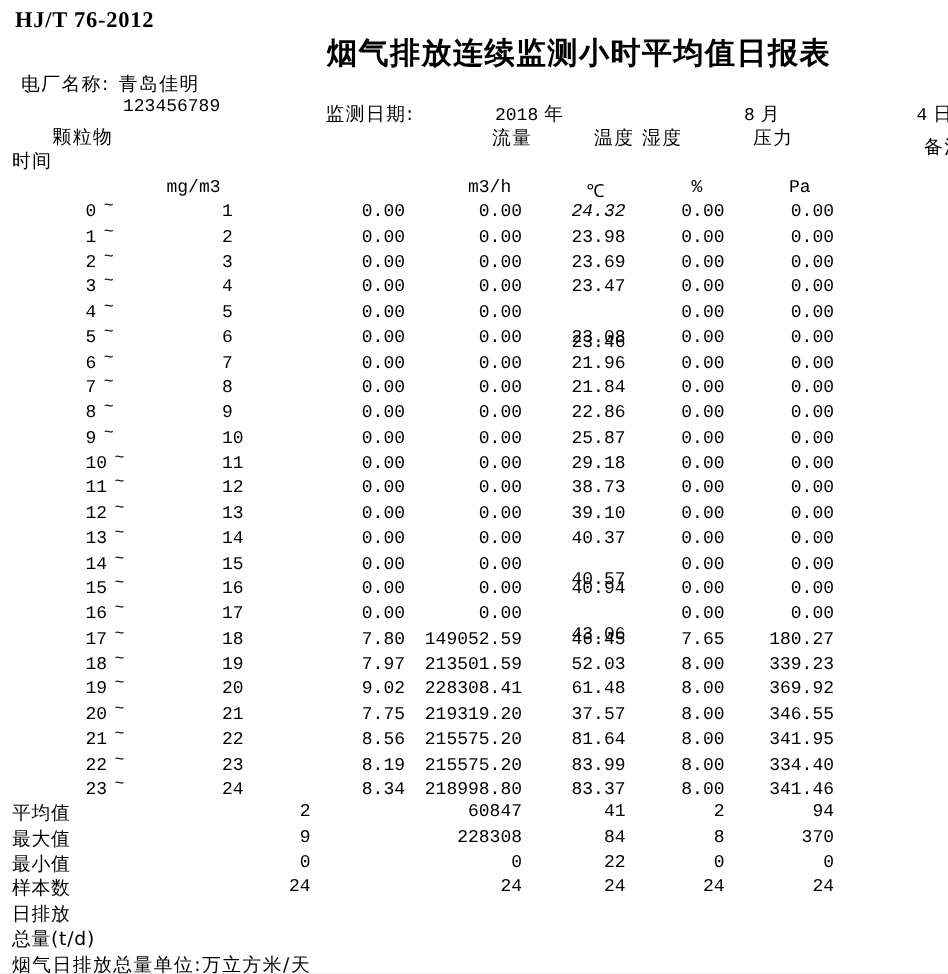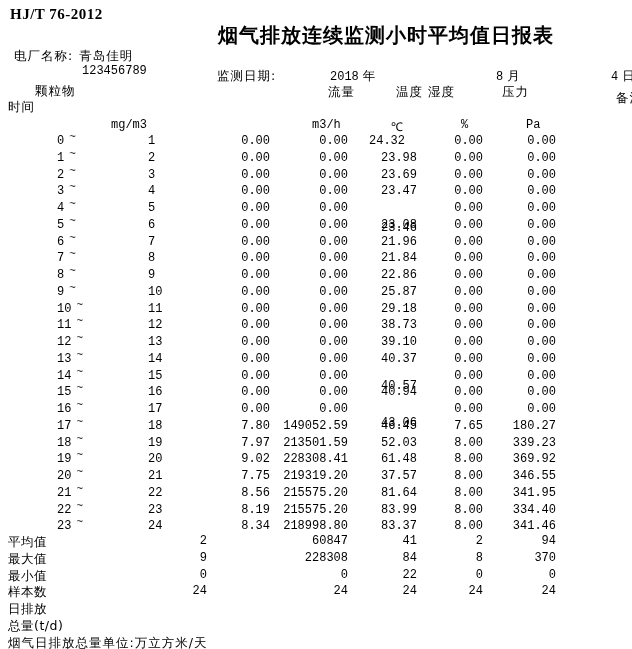--- a/index.html
+++ b/index.html
@@ -78,21 +78,21 @@
   <div id="unit-col2" class="abs num unit">m3/h</div>
   <div id="unit-col3" class="abs num unit">℃</div>
   <div id="unit-col4" class="abs num unit">%</div>
   <div id="unit-col5" class="abs num unit">Pa</div>
 
   <div id="data-rows">
       <div class="row-cell num" style="left: 57px; top: 134px;"><span>0</span><span class="tilde">~</span></div>
       <div class="row-cell num" style="left: 148px; top: 134px;">1</div>
       <div class="row-cell num vcell" style="left: 140px; top: 134px;">0.00</div>
       <div class="row-cell num vcell" style="left: 218px; top: 134px;">0.00</div>
-      <div class="row-cell num vcell" style="left: 275px; top: 134px;">24.32</div>
+      <div class="row-cell num vcell" style="left: 287px; top: 134px; font-style: italic;">24.32</div>
       <div class="row-cell num vcell" style="left: 353px; top: 134px;">0.00</div>
       <div class="row-cell num vcell" style="left: 426px; top: 134px;">0.00</div>
       <div class="row-cell num" style="left: 57px; top: 150.75px;"><span>1</span><span class="tilde">~</span></div>
       <div class="row-cell num" style="left: 148px; top: 150.75px;">2</div>
       <div class="row-cell num vcell" style="left: 140px; top: 150.75px;">0.00</div>
       <div class="row-cell num vcell" style="left: 218px; top: 150.75px;">0.00</div>
       <div class="row-cell num vcell" style="left: 287px; top: 150.75px;">23.98</div>
       <div class="row-cell num vcell" style="left: 353px; top: 150.75px;">0.00</div>
       <div class="row-cell num vcell" style="left: 426px; top: 150.75px;">0.00</div>
       <div class="row-cell num" style="left: 57px; top: 167.5px;"><span>2</span><span class="tilde">~</span></div>

